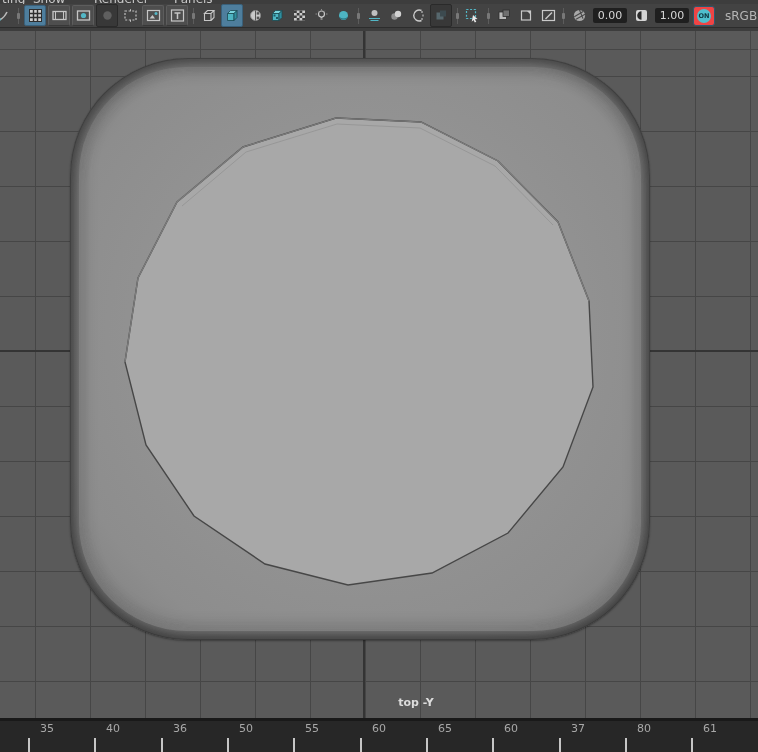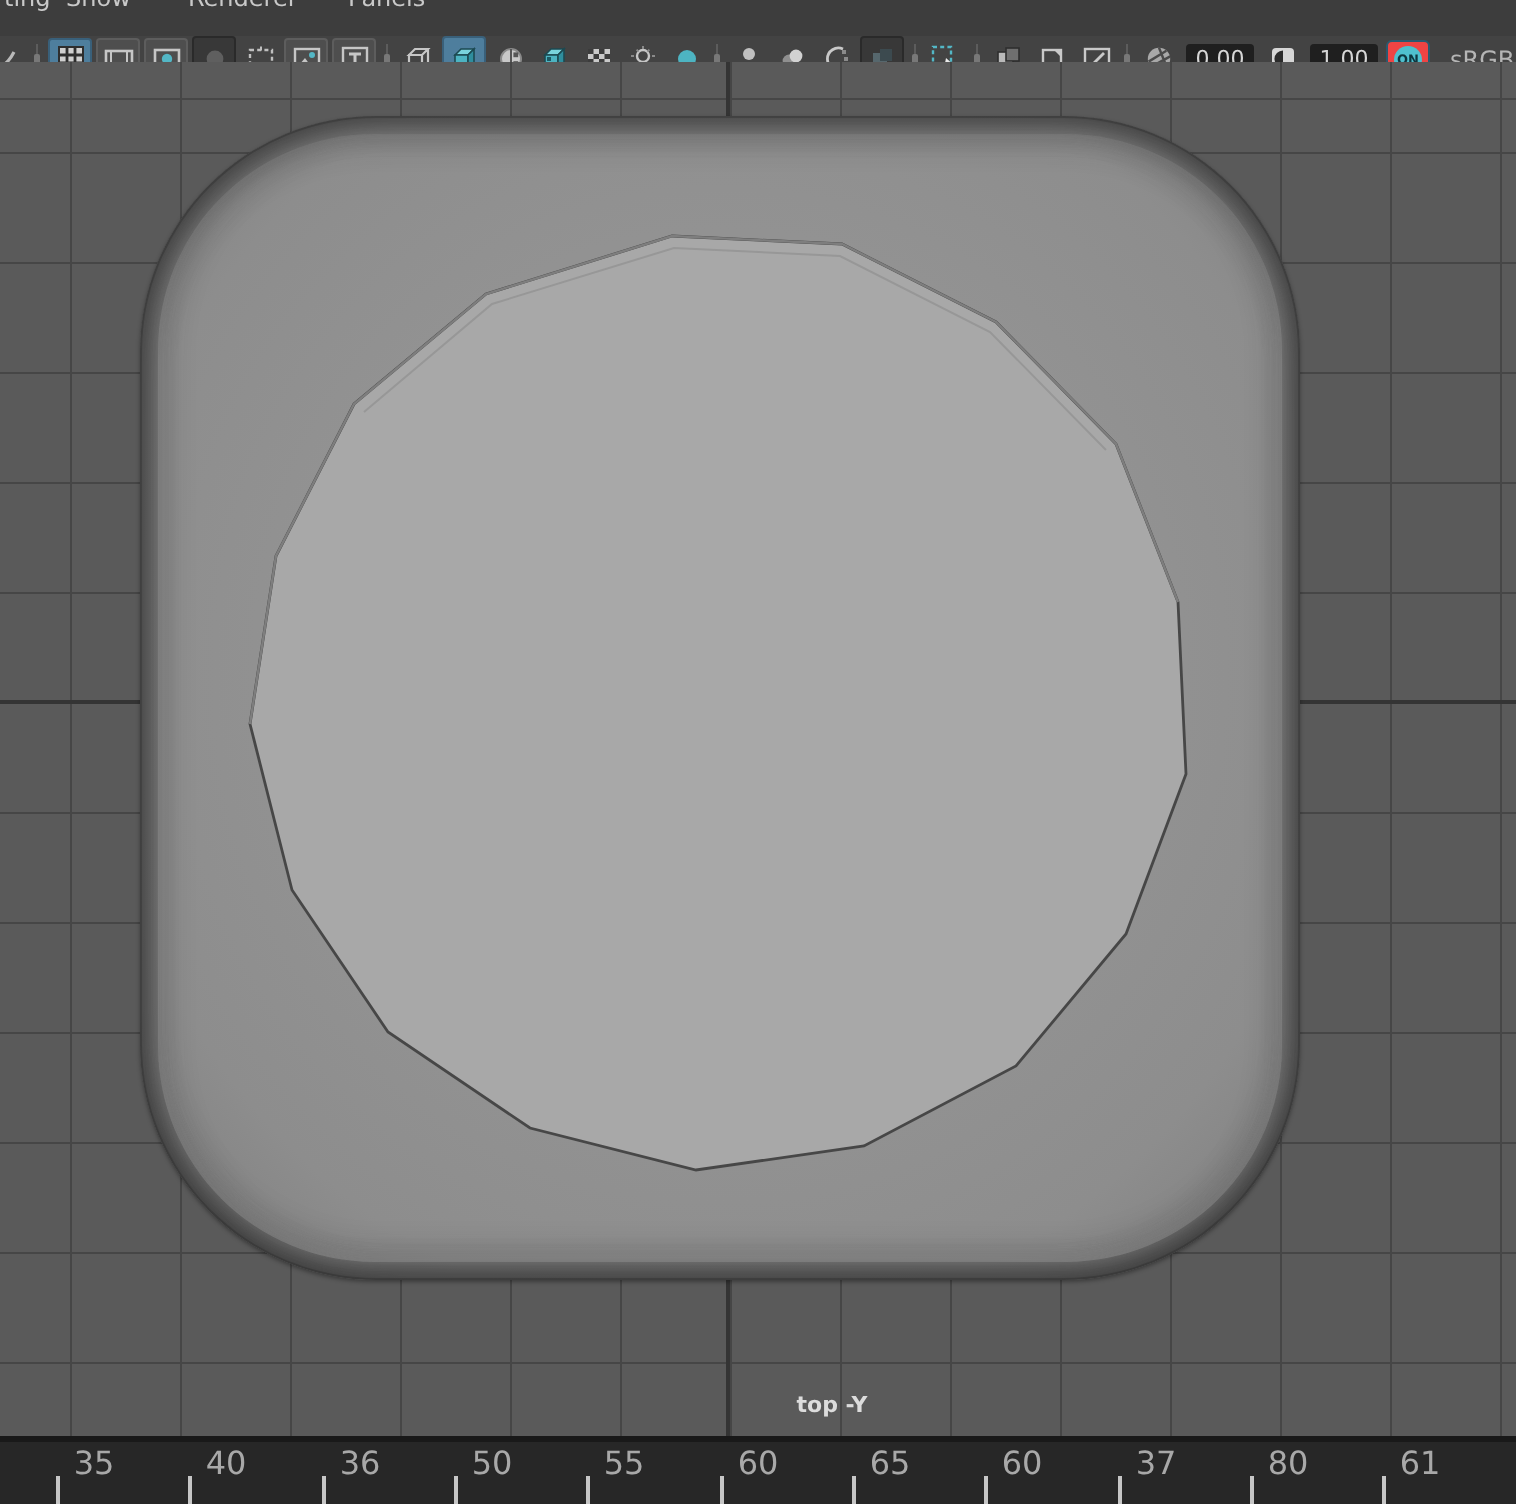--- a/index.html
+++ b/index.html
@@ -4,21 +4,21 @@
 <style>
   html,body{margin:0;padding:0;}
   body{width:758px;height:752px;overflow:hidden;position:relative;
        font-family:"DejaVu Sans","Liberation Sans",sans-serif;background:#3d3d3d;}
 
   
   .menustrip{position:absolute;left:0;top:0;width:758px;height:6px;background:#3d3d3d;overflow:hidden;}
   .menustrip span{position:absolute;top:-8px;font-size:12px;line-height:14px;color:#c9c9c9;white-space:nowrap;}
 
   
-  .toolbar{position:absolute;left:0;top:18px;width:758px;height:24px;background:#434343;
+  .toolbar{position:absolute;left:0;top:4px;width:758px;height:24px;background:#434343;
            border-bottom:1px solid #2c2c2c;display:flex;align-items:center;gap:2px;box-sizing:border-box;}
   .tbtn{width:20px;height:21px;flex:0 0 auto;display:flex;align-items:center;justify-content:center;
         border-radius:2px;background:transparent;}
   .tbtn.box{background:#4e4e4e;border:1px solid #5d5d5d;border-bottom-color:#383838;width:20px;height:19px;}
   .tbtn.active{background:#4e7e9d;border:1px solid #39607a;}
   .tbtn.pressed{background:#383838;border:1px solid #2a2a2a;}
   .tsep{width:7px;height:16px;flex:0 0 auto;position:relative;}
   .tsep::before{content:"";position:absolute;left:3px;top:0;width:1px;height:16px;background:#5c5c5c;}
   .tsep::after{content:"";position:absolute;left:2px;top:5px;width:3px;height:6px;background:#787878;border-radius:1px;}
   .tb-right{margin-left:auto;display:flex;align-items:center;gap:4px;padding-right:46px;}
@@ -45,21 +45,21 @@
                inset 0 0 0 1px rgba(55,55,55,.35),0 1px 2px rgba(0,0,0,.35);}
   .squircle-hl{position:absolute;left:9px;top:9px;right:9px;bottom:9px;border-radius:108px;
     box-shadow:inset 0 0 12px rgba(235,235,235,.15),inset 0 -4px 8px rgba(240,240,240,.12);}
   .discsvg{position:absolute;left:0;top:0;width:758px;height:687px;}
   .camlabel{position:absolute;left:380px;top:665px;width:72px;text-align:center;
             color:#dcdcdc;font-size:11px;font-weight:bold;}
 
   
   .vsep{position:absolute;left:0;top:718px;width:758px;height:3px;background:#191919;}
   .timeline{position:absolute;left:0;top:721px;width:758px;height:31px;background:#272727;}
-  .frnum{position:absolute;top:1px;width:36px;text-align:center;color:#a8a8a8;font-size:16px;}
+  .frnum{position:absolute;top:1px;width:36px;text-align:center;color:#a8a8a8;font-size:11px;}
   .ftick{position:absolute;top:17px;width:2px;height:14px;background:#c6c6c6;}
 
   svg{display:block;}
 </style>
 </head>
 <body>
 
 <div class="menustrip">
   <span style="left:2px">ting</span>
   <span style="left:33px">Show</span>

